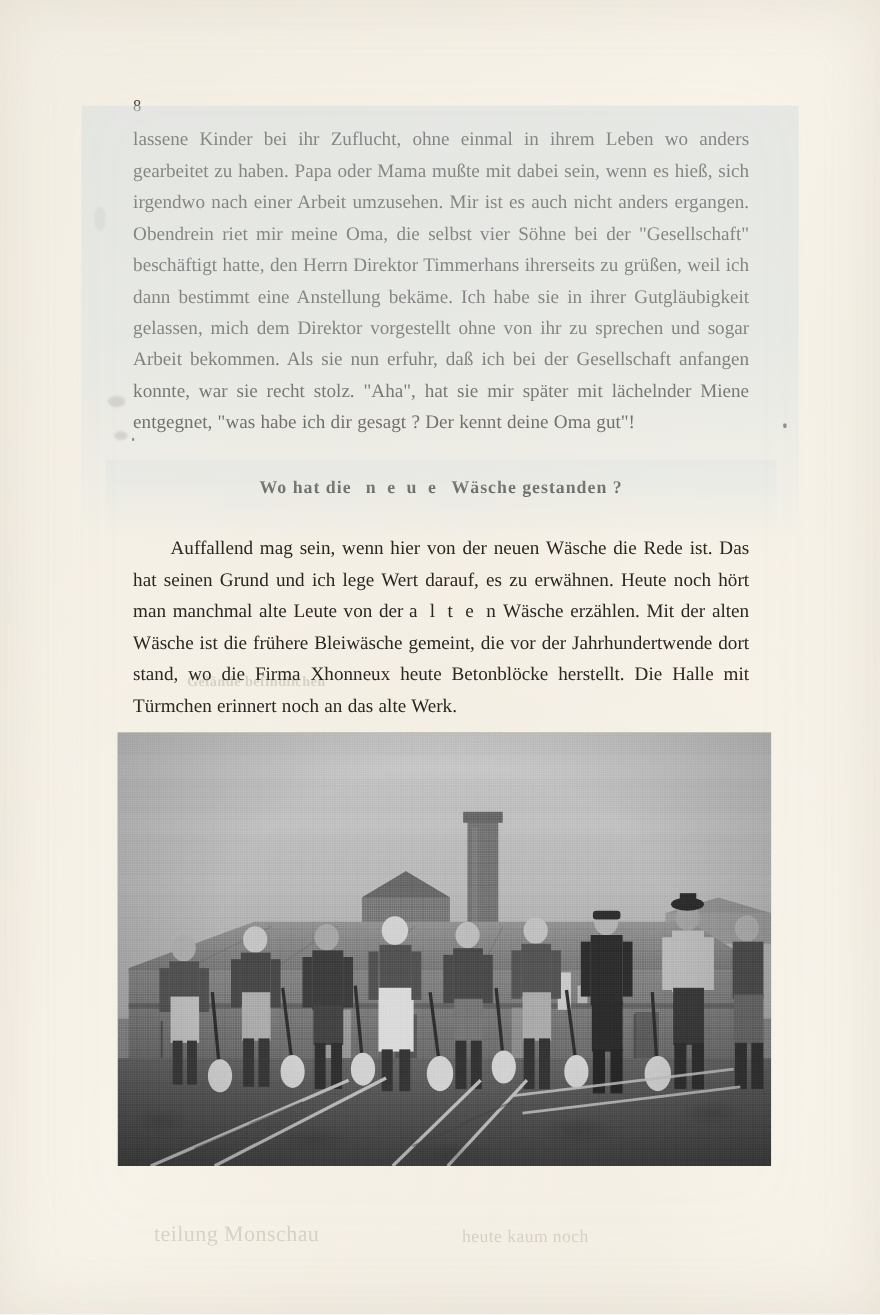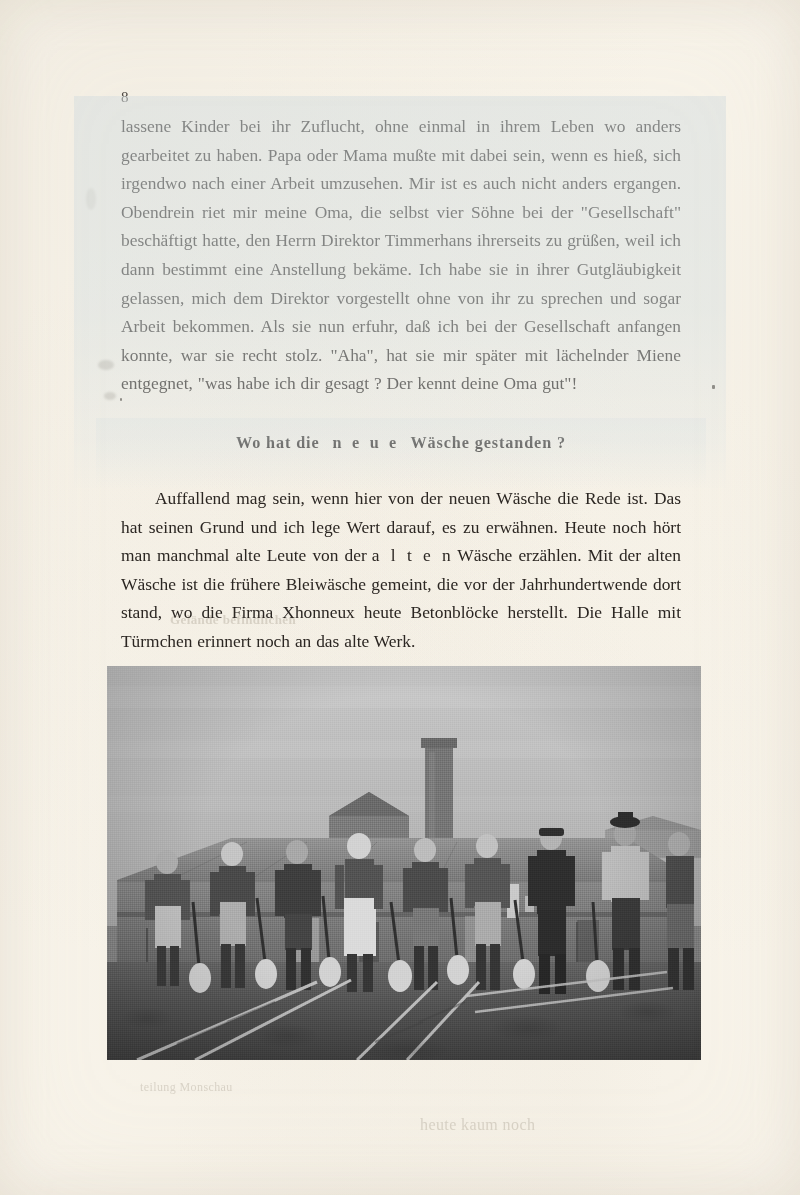--- a/index.html
+++ b/index.html
@@ -177,21 +177,21 @@
   }
 </style>
 </head>
 <body>
 
 <div class="page">
 
   <div class="paper-grain"></div>
 
   <div class="bleed" style="left:170px; top:612px; font-size:13px;font-weight:bold;">Gelände befindlichen</div>
-  <div class="bleed" style="left:140px; top:1080px; font-size:12px;">teilung Monschau</div>
+  <div class="bleed" style="left:140px; top:1111px; font-size:20px;">teilung Monschau</div>
   <div class="bleed" style="left:420px; top:1072px; font-size:16px;margin-top:44px;">heute kaum noch</div>
 
   <div class="content">
 
     <div class="folio">8</div>
 
     <div class="col" style="top:112px;">
       <p class="body">lassene Kinder bei ihr Zuflucht, ohne einmal in ihrem Leben wo anders gearbeitet zu haben. Papa oder Mama mußte mit dabei sein, wenn es hieß, sich irgendwo nach einer Arbeit umzusehen. Mir ist es auch nicht anders ergangen. Obendrein riet mir meine Oma, die selbst vier Söhne bei der "Gesellschaft" beschäftigt hatte, den Herrn Direktor Timmerhans ihrerseits zu grüßen, weil ich dann bestimmt eine Anstellung bekäme. Ich habe sie in ihrer Gutgläubigkeit gelassen, mich dem Direktor vorgestellt ohne von ihr zu sprechen und sogar Arbeit bekommen. Als sie nun erfuhr, daß ich bei der Gesellschaft anfangen konnte, war sie recht stolz. "Aha", hat sie mir später mit lächelnder Miene entgegnet, "was habe ich dir gesagt ? Der kennt deine Oma gut"!</p>
     </div>
 

